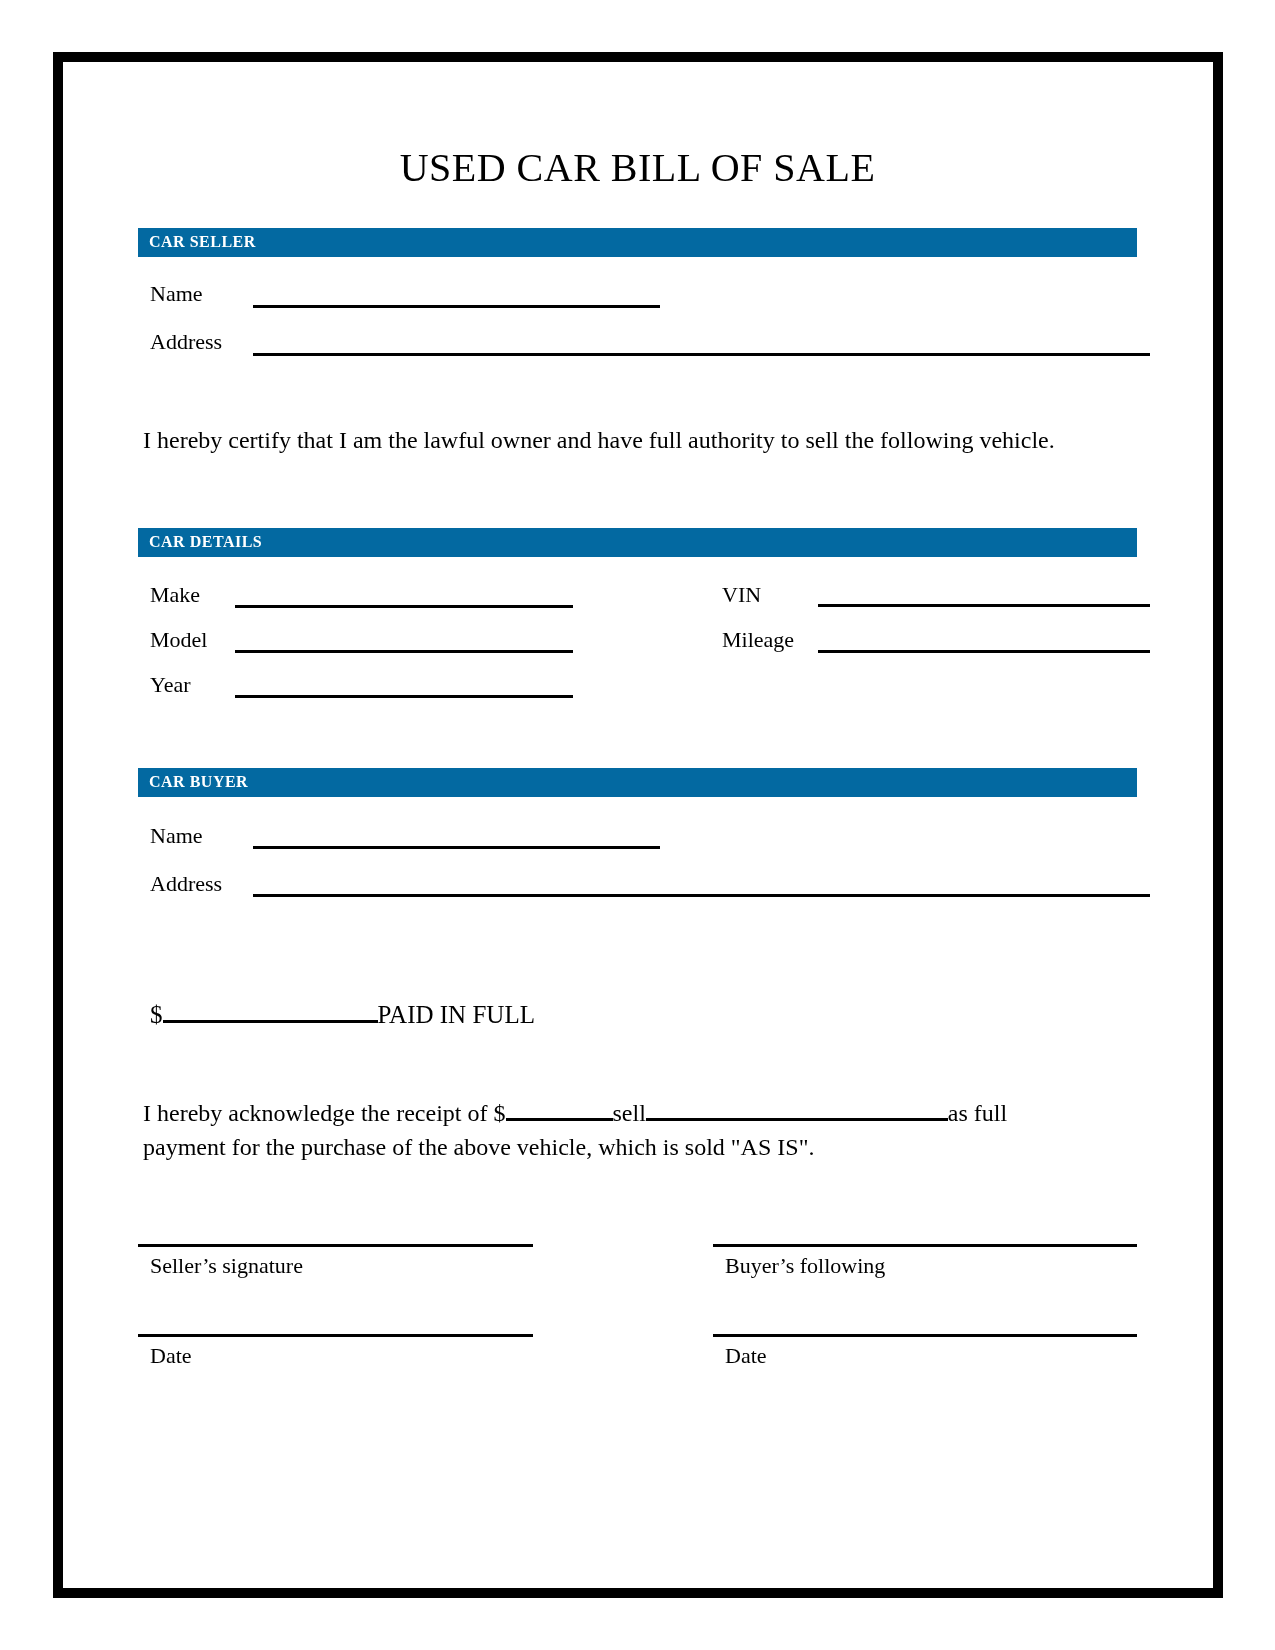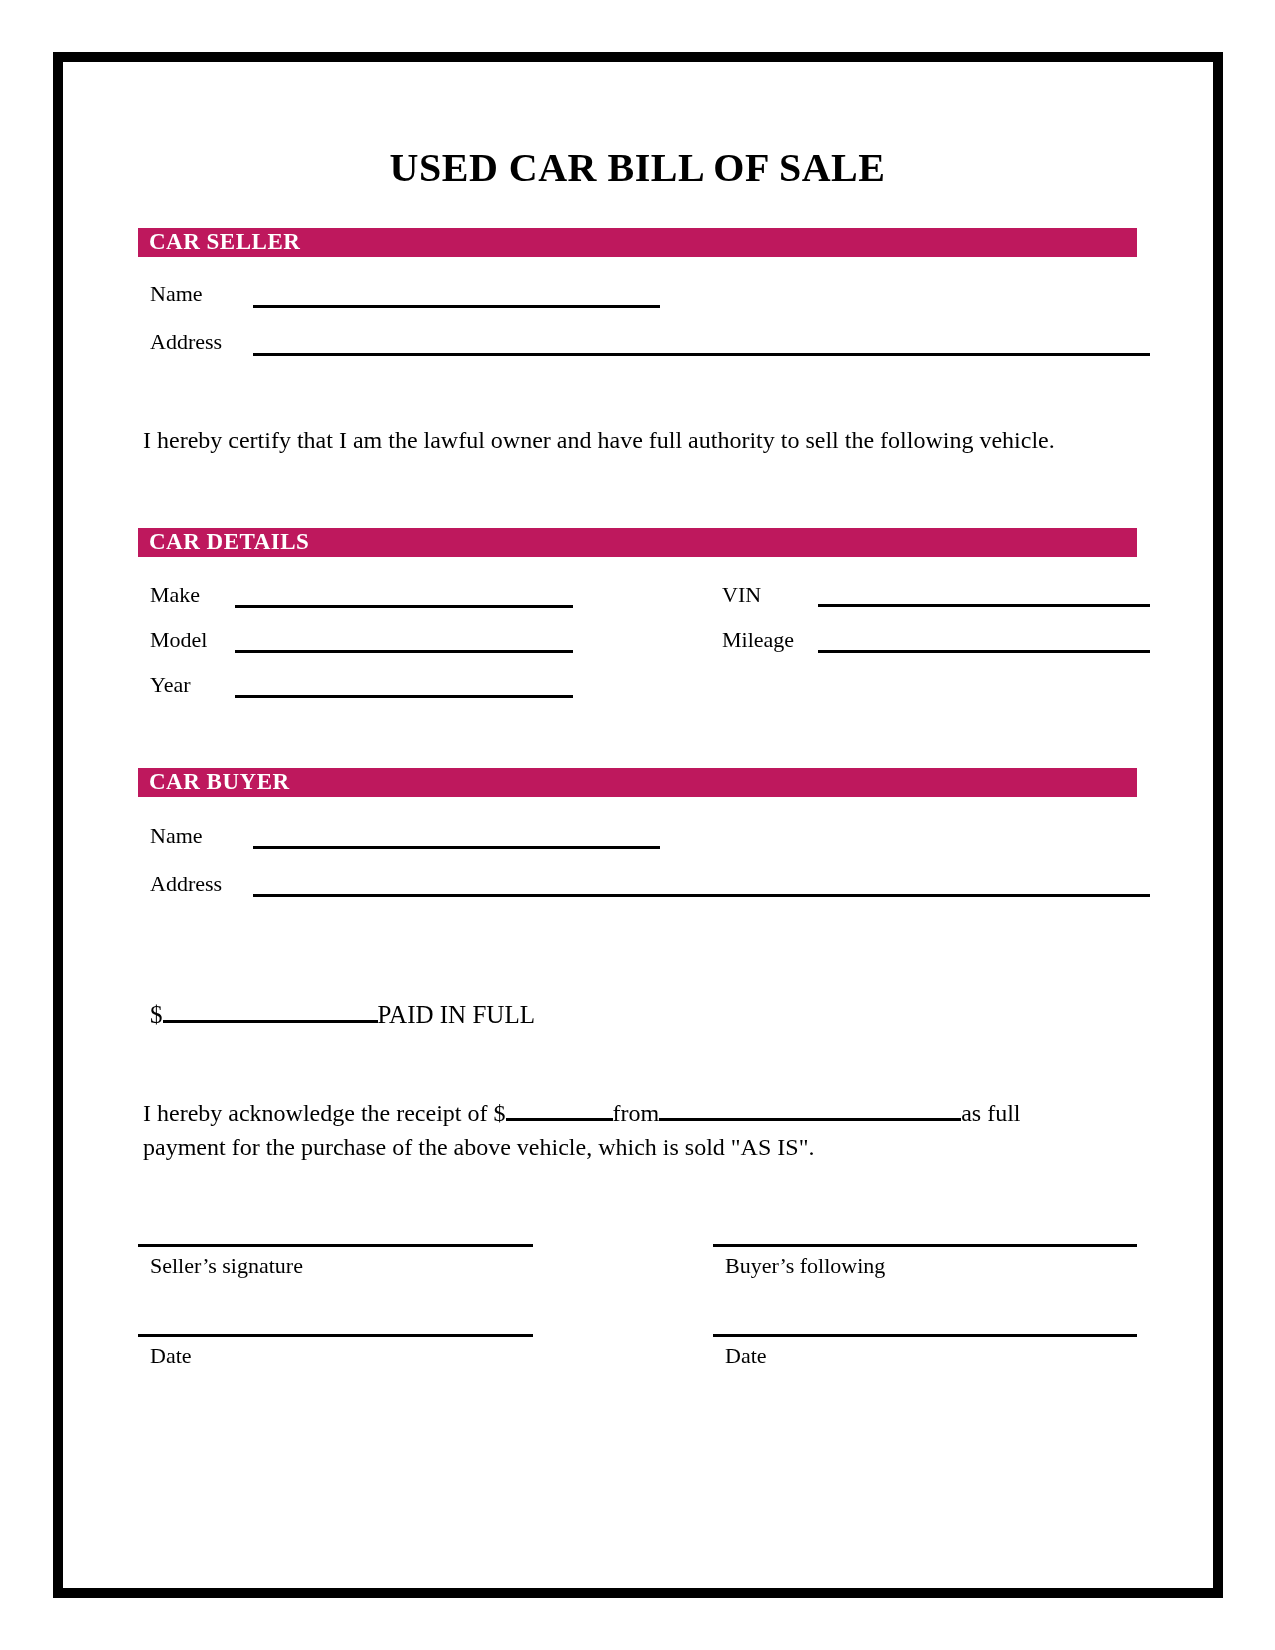--- a/index.html
+++ b/index.html
@@ -18,32 +18,32 @@
     width: 1170px; height: 1546px;
     border: 10px solid #000000;
     box-sizing: border-box;
   }
   .title {
     position: absolute;
     left: 0; width: 1275px;
     top: 144px;
     text-align: center;
     font-size: 40px;
-    font-weight: bold;
+    font-weight: normal;
     letter-spacing: 0.5px;
   }
   .bar {
     position: absolute;
     left: 138px;
     width: 999px;
     height: 29px;
-    background: #be185d;
+    background: #0369a1;
     color: #ffffff;
     font-weight: bold;
-    font-size: 23px;
+    font-size: 16px;
     line-height: 28px;
     padding-left: 11px;
     letter-spacing: 0.5px;
     box-sizing: border-box;
   }
   .lbl {
     position: absolute;
     font-size: 22px;
     line-height: 28px;
     white-space: nowrap;
@@ -114,21 +114,21 @@
 
   <div class="lbl" style="left:150px; top:870px;">Address</div>
   <div class="fline" style="left:253px; top:894px; width:897px;"></div>
 
 
   <div class="priceline">
     <span>$</span><span class="inlineblank" style="width:215px;"></span><span>PAID IN FULL</span>
   </div>
 
   <div class="para" style="left:143px; top:1096px; width:940px;">
-    <span>I hereby acknowledge the receipt of $</span><span class="inlineblank" style="width:107px;"></span><span>from</span><span class="inlineblank" style="width:302px;"></span><span>as full payment for the purchase of the above vehicle, which is sold "AS IS".</span>
+    <span>I hereby acknowledge the receipt of $</span><span class="inlineblank" style="width:107px;"></span><span>sell</span><span class="inlineblank" style="width:302px;"></span><span>as full payment for the purchase of the above vehicle, which is sold "AS IS".</span>
   </div>
 
   <div class="fline" style="left:138px; top:1244px; width:395px;"></div>
   <div class="lbl" style="left:150px; top:1252px;">Seller’s signature</div>
 
   <div class="fline" style="left:713px; top:1244px; width:424px;"></div>
   <div class="lbl" style="left:725px; top:1252px;">Buyer’s following</div>
 
   <div class="fline" style="left:138px; top:1334px; width:395px;"></div>
   <div class="lbl" style="left:150px; top:1342px;">Date</div>

